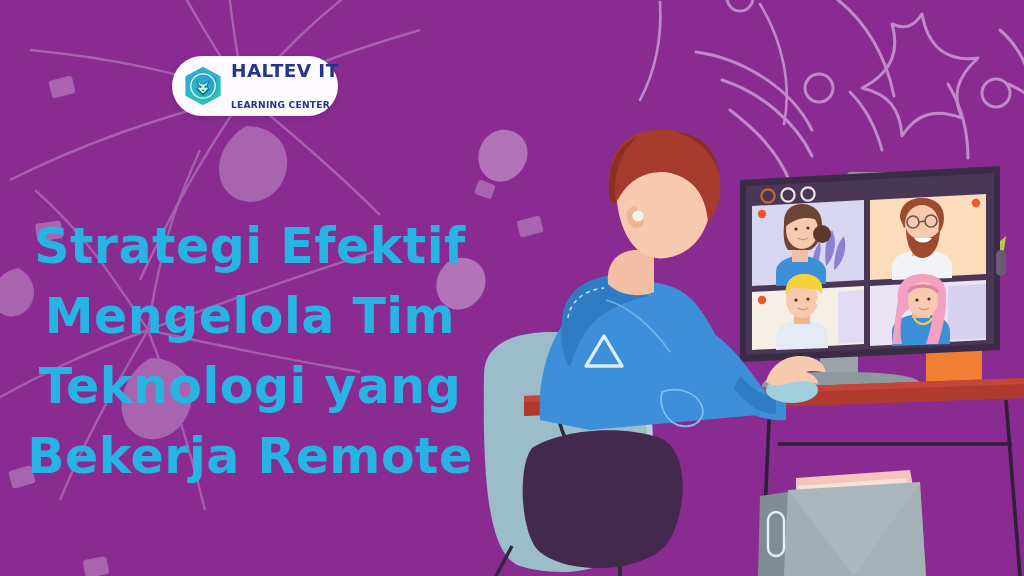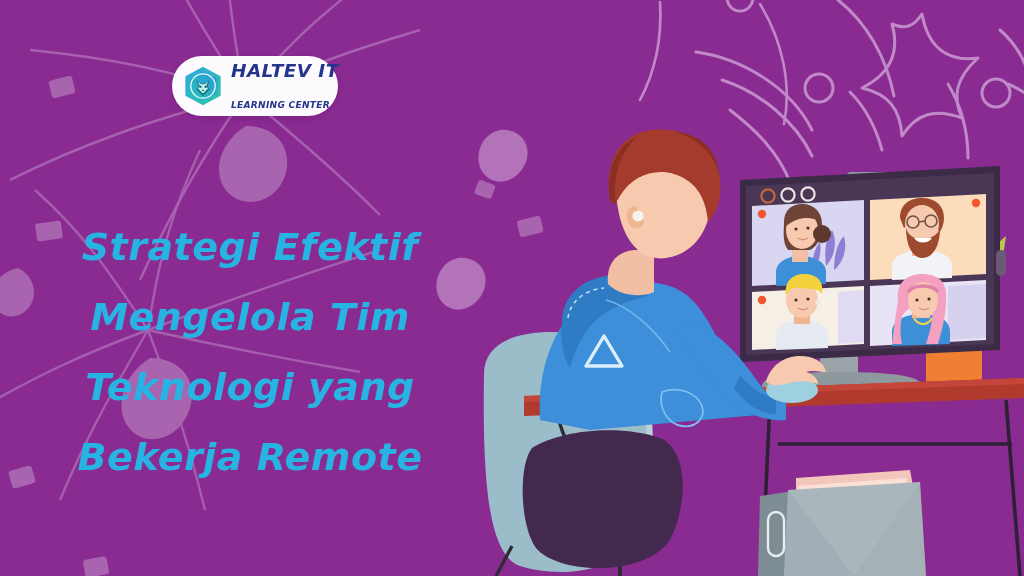--- a/index.html
+++ b/index.html
@@ -6,21 +6,20 @@
   html, body {
     width: 1024px; height: 576px;
     overflow: hidden;
     font-family: "DejaVu Sans", sans-serif;
   }
   #banner {
     position: relative;
     width: 1024px; height: 576px;
     background: #8A2B92;
     overflow: hidden;
-    font-style: italic;
   }
 
   
   #bg-doodles {
     position: absolute; inset: 0;
     width: 1024px; height: 576px;
     pointer-events: none;
   }
 
   
@@ -61,21 +60,21 @@
 
   
   #headline {
     position: absolute;
     left: 0; top: 212px;
     width: 500px;
     text-align: center;
     color: #28B4E2;
     font-family: "DejaVu Sans", sans-serif;
     font-weight: bold;
-    font-size: 38px;
+    font-size: 49px;
     line-height: 70px;
     letter-spacing: .5px;
     white-space: pre-line;
   }
 
   
   #illustration {
     position: absolute;
     left: 440px; top: 0;
     width: 584px; height: 576px;

